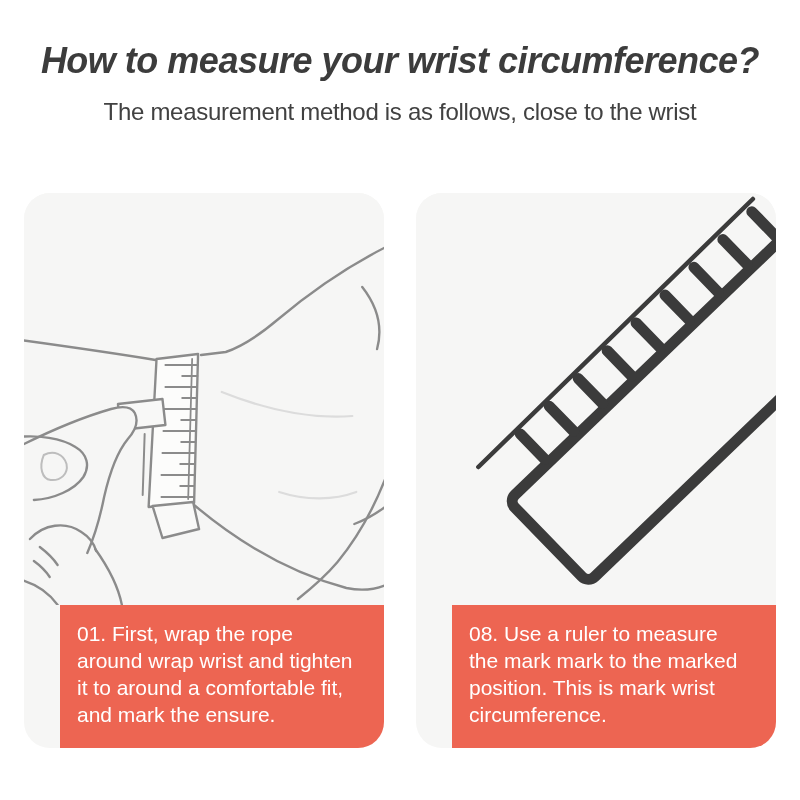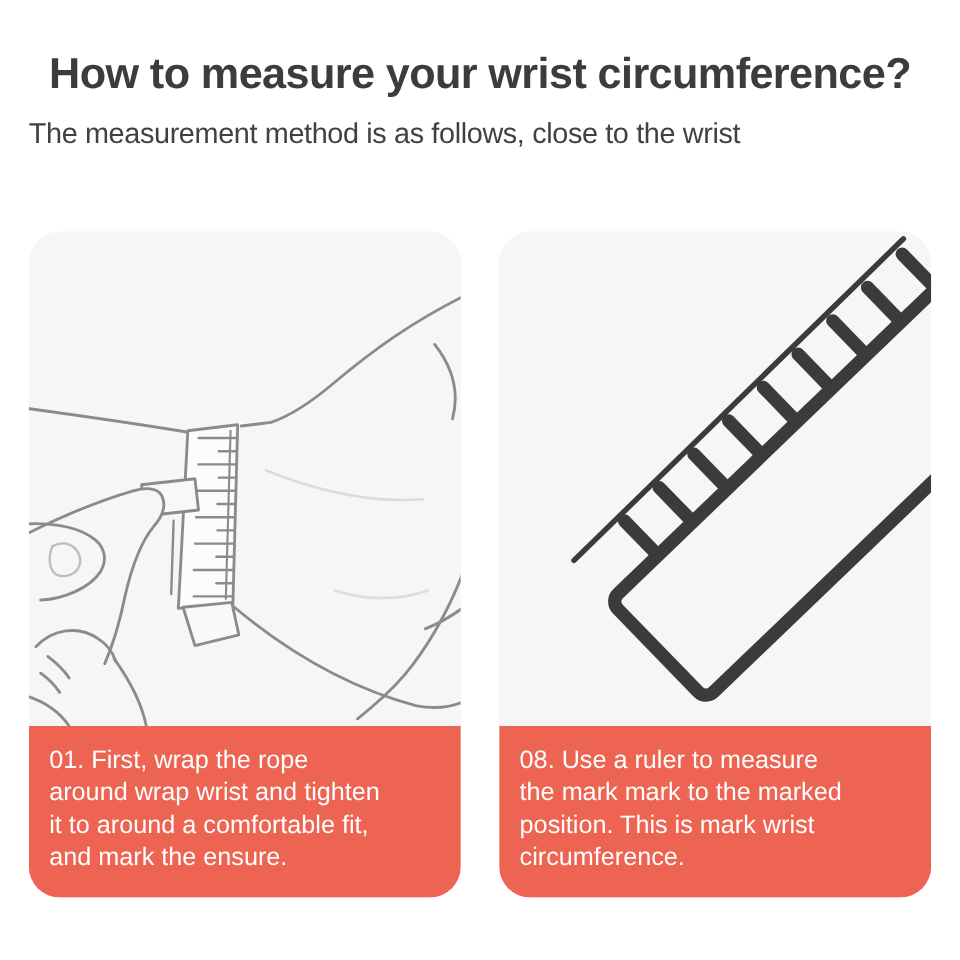--- a/index.html
+++ b/index.html
@@ -10,23 +10,25 @@
   }
   .page{width:800px;height:800px;position:relative;}
   .page-title{
     margin:40px 24px 0;
     text-align:center;
     font-size:36px;
     font-weight:bold;
     letter-spacing:-0.5px;
     line-height:1.15;
     color:#3c3c3c;
+    font-style:italic;
   }
   .page-subtitle{
     margin:17px 24px 0;
+    text-align:center;
     font-size:24px;
     font-weight:400;
     letter-spacing:-0.3px;
     line-height:1.2;
     color:#414141;
   }
   .cards{
     display:flex;
     gap:32px;
     padding:0 24px 0 24px;
@@ -48,20 +50,21 @@
   }
   .illus svg{display:block;width:100%;height:412px;}
   .caption{
     flex:1;
     background:#ed6552;
     color:#ffffff;
     padding:15px 17px;
     font-size:21px;
     line-height:27px;
     letter-spacing:0;
+    margin-left:36px;
   }
   .cap-line{white-space:nowrap;}
 </style>
 </head>
 <body>
 
 <div class="page">
 
   <h1 class="page-title">How to measure your wrist circumference?</h1>
   <p class="page-subtitle">The measurement method is as follows, close to the wrist</p>

